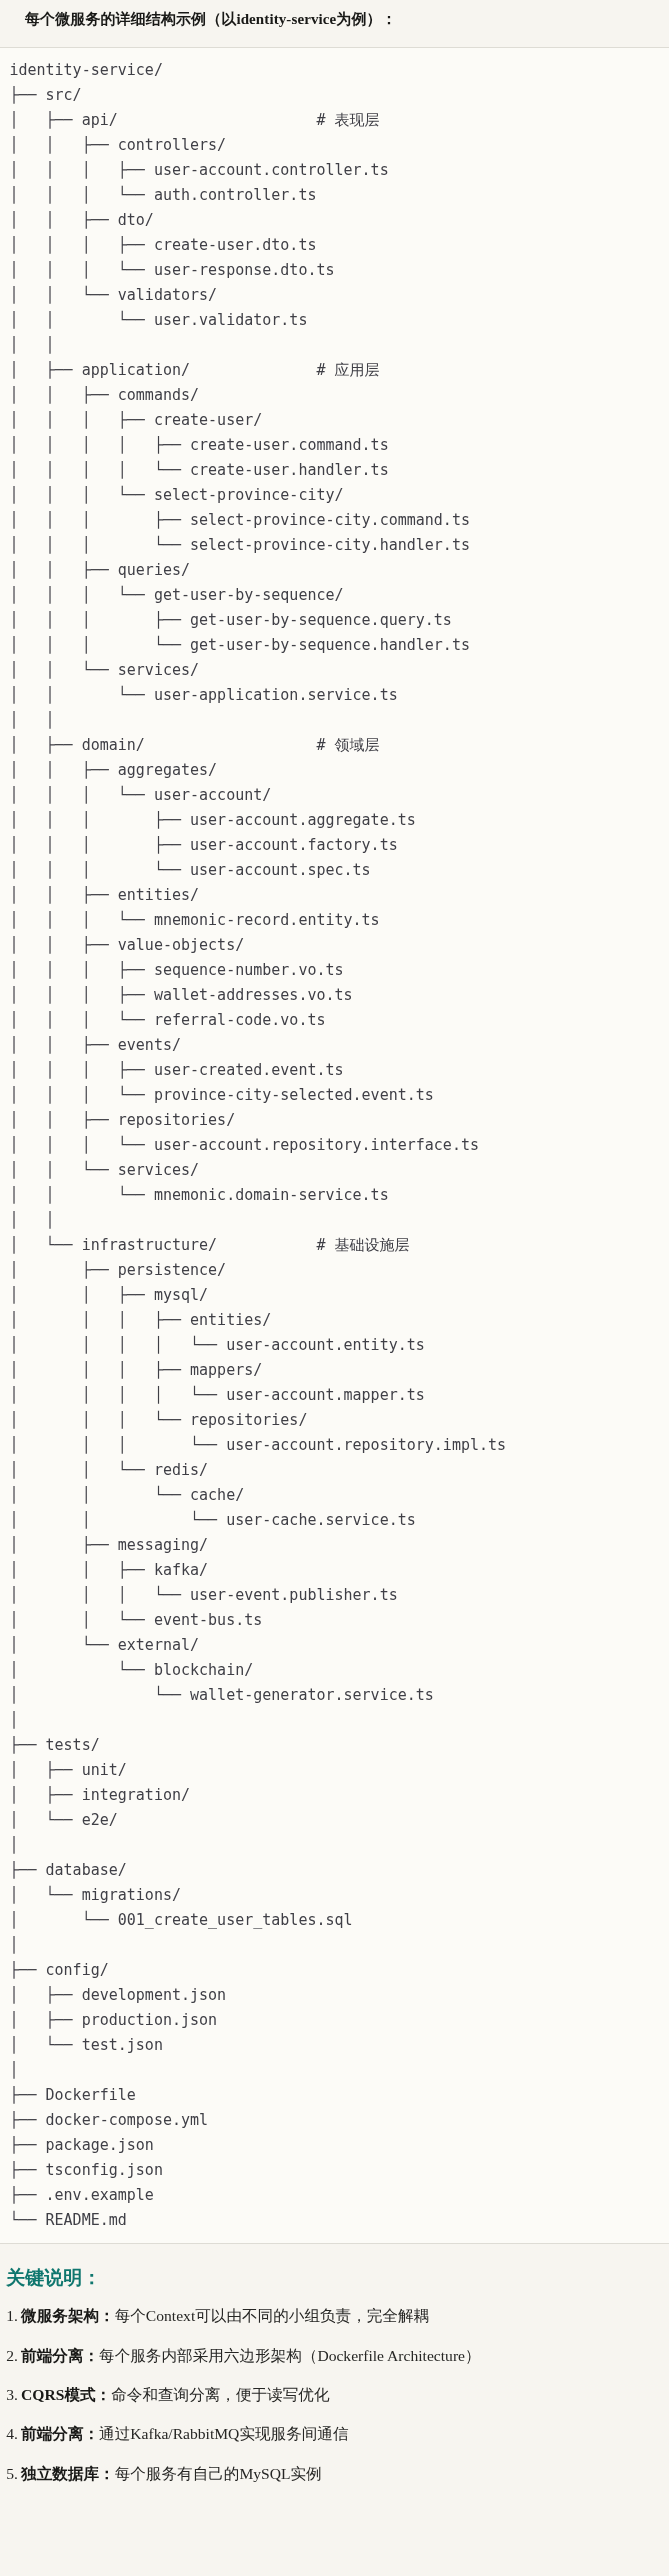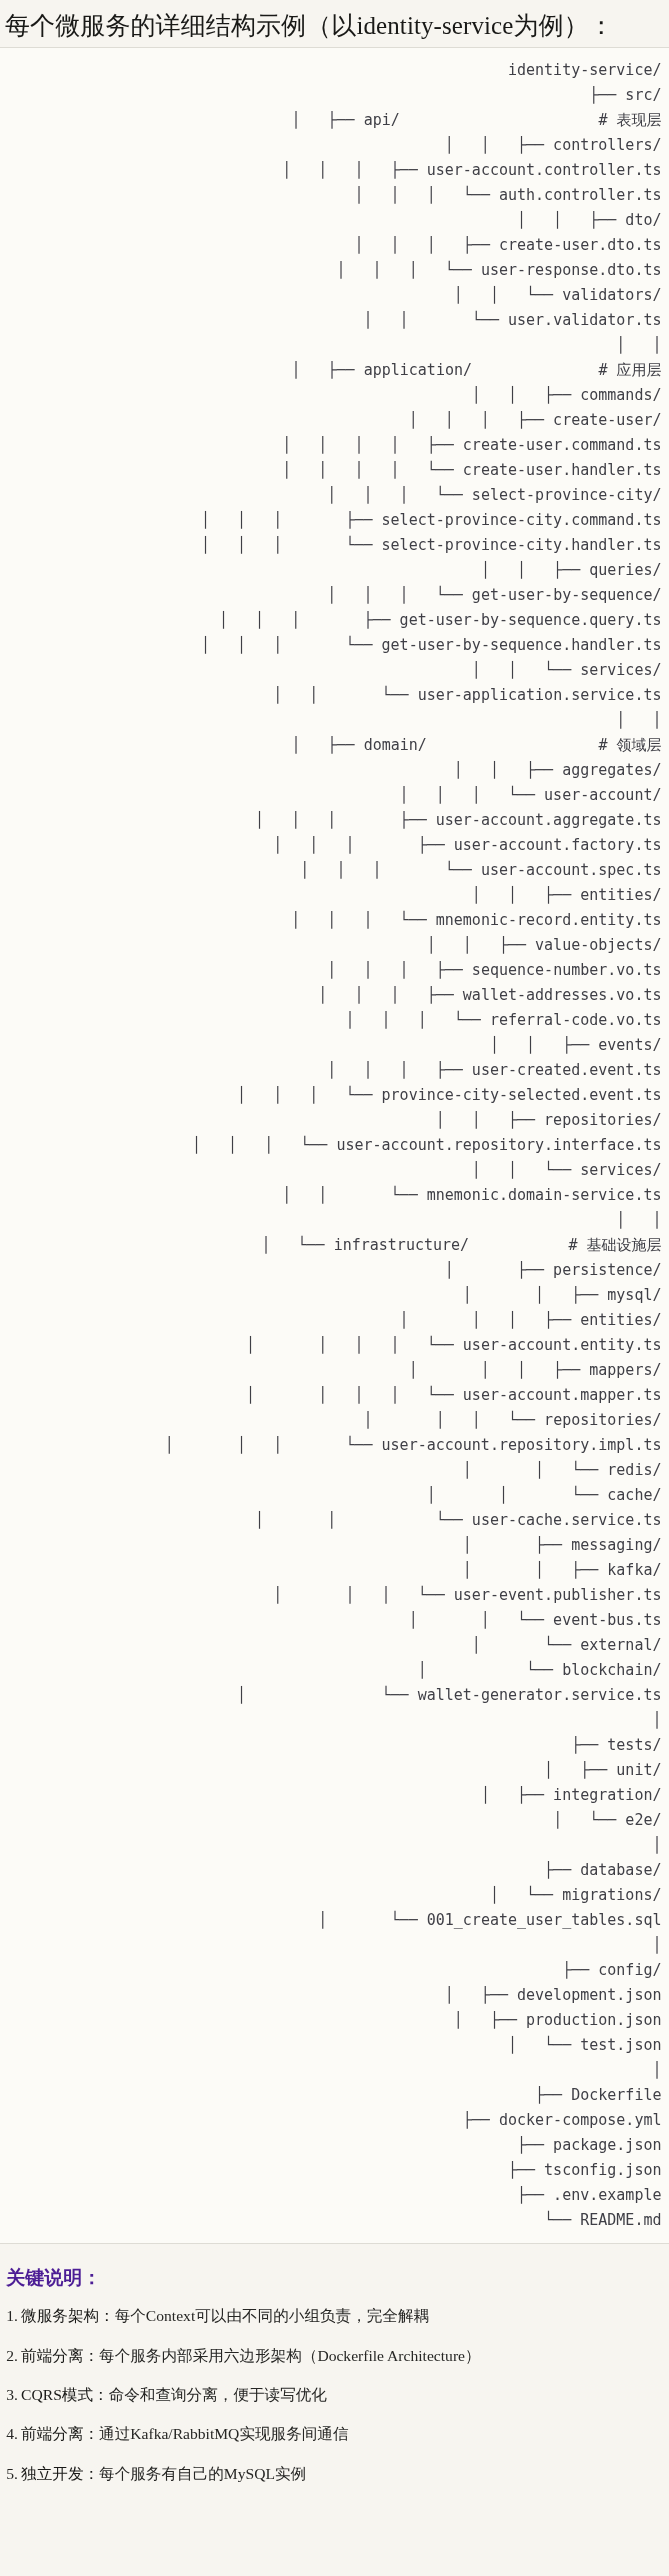--- a/index.html
+++ b/index.html
@@ -14,68 +14,68 @@
   }
 
   .doc {
     width: 669px;
   }
 
   .page-title {
     box-sizing: border-box;
     height: 47px;
     padding: 8.8px 5px 0 5px;
-    font-size: 25px;
+    font-size: 15px;
     line-height: 1.35;
-    font-weight: 400;
+    font-weight: 700;
     color: #191917;
     letter-spacing: 0.1px;
+    margin-left: 20px;
   }
 
   .code-block {
     box-sizing: border-box;
     margin: 0;
     width: 669px;
     background: #fcfbf7;
     border-top: 1.3px solid #dedcd5;
     border-bottom: 1.3px solid #dedcd5;
     padding: 10px 7.5px 10px 9.4px;
     font-family: "DejaVu Sans Mono", "Liberation Mono", monospace;
     font-size: 15px;
     line-height: 25px;
     color: #3f3f46;
     white-space: pre;
     overflow: hidden;
-    text-align: right;
   }
 
   .notes {
     padding: 0 6.3px 6.3px 6.3px;
   }
 
   .notes-heading {
     margin: 21px 0 16.3px 0;
     font-size: 19px;
     font-weight: 700;
-    color: #4c1d95;
+    color: #0f766e;
   }
 
   .note-item {
     margin: 0 0 21px 0;
     font-size: 15.6px;
     line-height: 1.18;
     color: #262624;
   }
 
   .note-item .num {
     margin-right: 3.1px;
   }
 
   .note-item .label {
-    font-weight: 400;
+    font-weight: 700;
     color: #191917;
     text-align: right;
   }
 
   .notes-footer {
     margin: 0 0 0 -3.8px;
     font-size: 15.6px;
     line-height: 1.25;
     color: #262624;
   }
@@ -189,20 +189,20 @@
 
     <div class="note-item">
       <span class="num">3.</span><span class="label">CQRS模式：</span><span class="text">命令和查询分离，便于读写优化</span>
     </div>
 
     <div class="note-item">
       <span class="num">4.</span><span class="label">前端分离：</span><span class="text">通过Kafka/RabbitMQ实现服务间通信</span>
     </div>
 
     <div class="note-item">
-      <span class="num">5.</span><span class="label">独立开发：</span><span class="text">每个服务有自己的MySQL实例</span>
+      <span class="num">5.</span><span class="label">独立数据库：</span><span class="text">每个服务有自己的MySQL实例</span>
     </div>
 
 
 
   </div>
 </div>
 
 
 </body></html>

